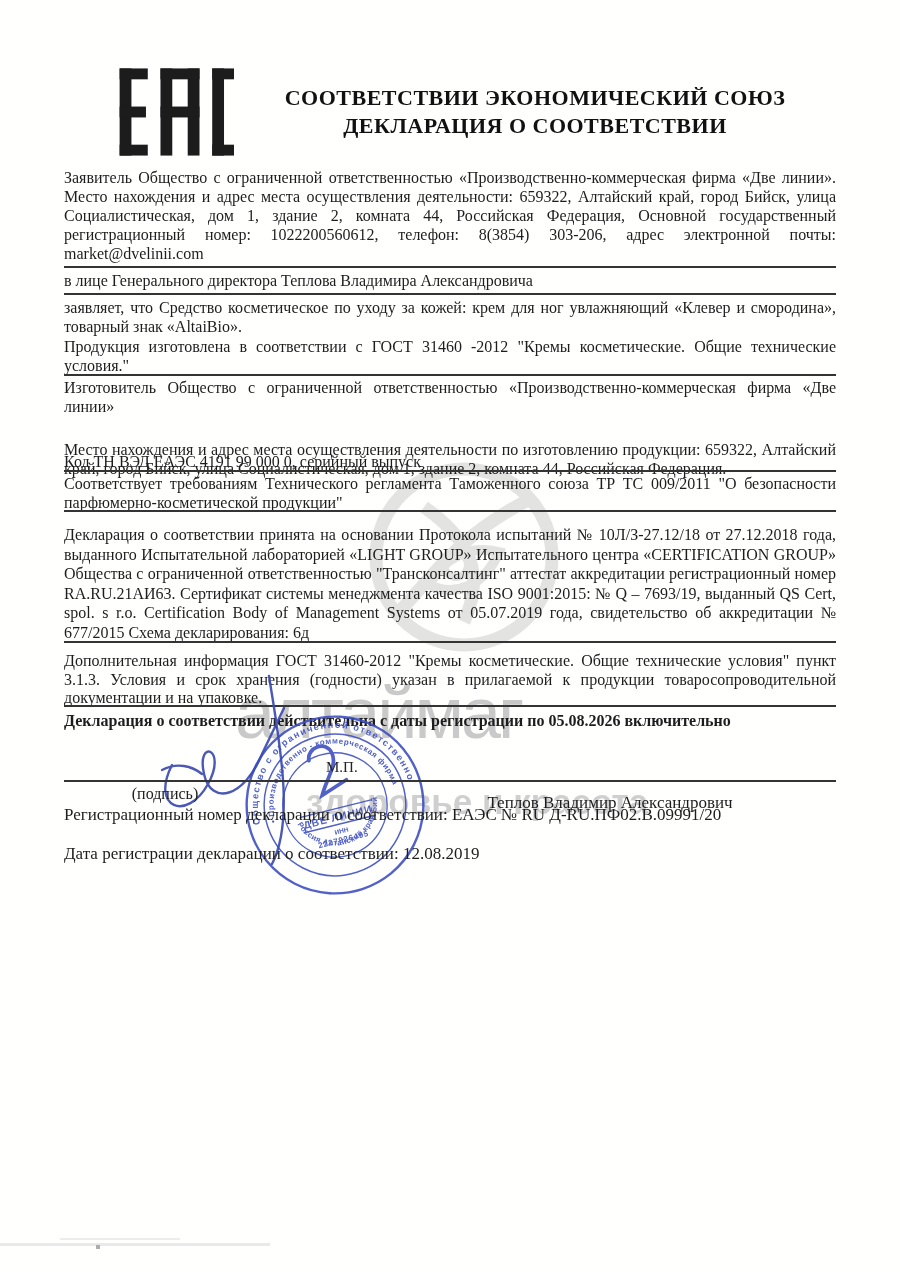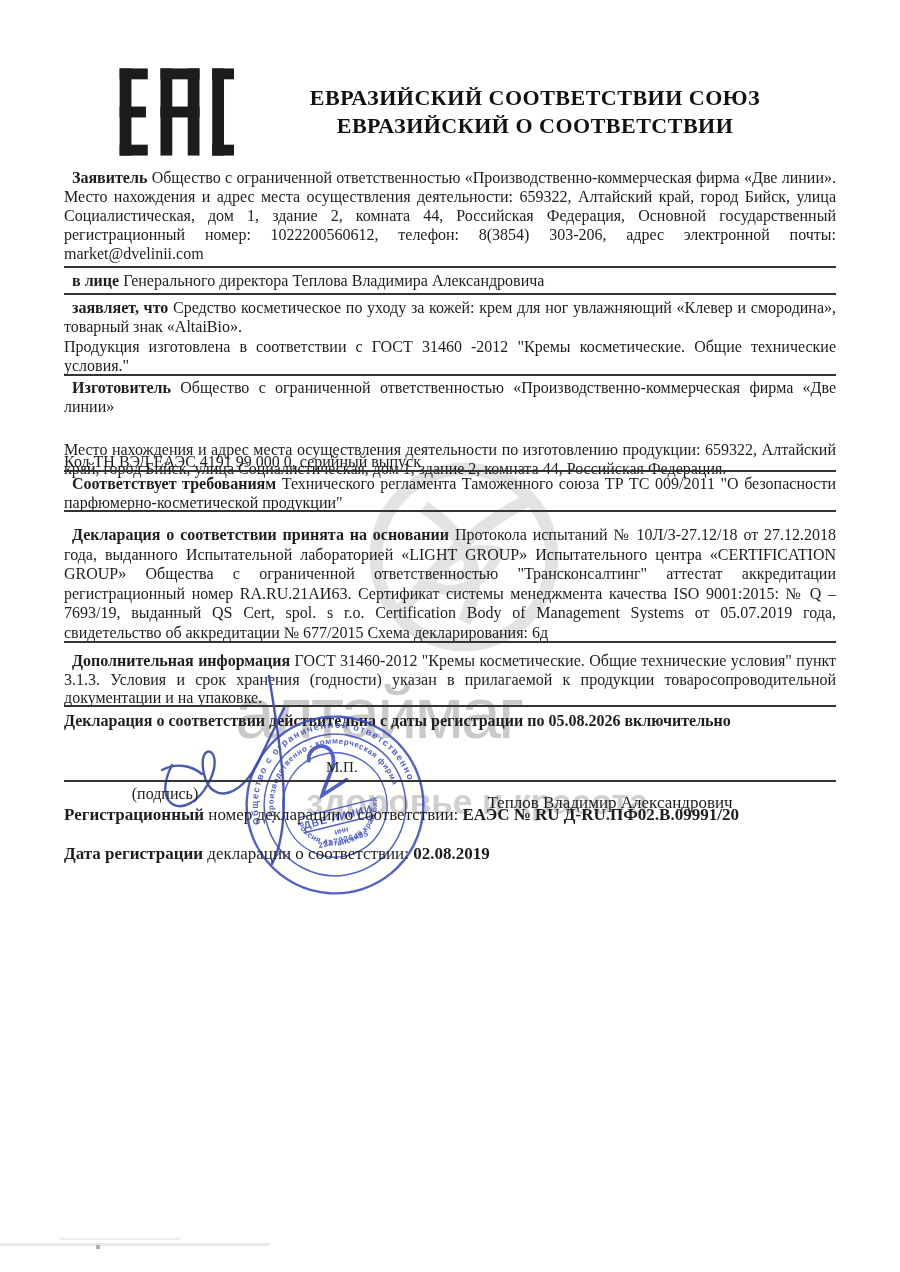--- a/index.html
+++ b/index.html
@@ -19,34 +19,34 @@
               white-space:nowrap; }
 
   
   .eac { position:absolute; left:116px; top:64px; width:118px; height:96px; }
   .title { position:absolute; left:240px; top:84px; width:590px; text-align:center;
            font-weight:bold; font-size:22px; line-height:28px; letter-spacing:.5px; color:#111; }
 
   
   .para { position:absolute; left:64px; width:772px; font-size:16px; line-height:19px;
           text-align:justify; color:#1d1d1d; }
-  .para b { font-weight:bold;margin-left:8px; }
+  .para b { font-weight:normal; }
   .rule { position:absolute; left:64px; width:772px; height:2px; background:#343434; }
 
   .bold-line { font-weight:bold; text-align:left; }
 
   
   .mp { position:absolute; left:282px; top:759px; font-size:15px; color:#23232a;margin-left:44px; }
   .fio { position:absolute; left:410px; top:761px; width:400px; text-align:center; font-size:17px;margin-top:32px; }
   .cap { position:absolute; font-size:16px; color:#222; text-align:center; }
   .sig-svg { position:absolute; left:132px; top:670px; width:220px; height:200px; opacity:.92; }
   .stamp { position:absolute; left:242px; top:712px; width:186px; height:186px; opacity:.88; }
 
   .regline { position:absolute; left:64px; width:790px; font-size:17px; }
-  .regline .b { font-weight:bold; }
+  .regline .b { font-weight:normal; }
 
   .noise1 { position:absolute; left:0; top:1243px; width:270px; height:3px; background:#e0e0e0; opacity:.7; }
   .noise2 { position:absolute; left:96px; top:1245px; width:4px; height:4px; background:#9a9a9a; opacity:.8; }
   .noise3 { position:absolute; left:60px; top:1238px; width:120px; height:2px; background:#ececec; }
 </style>
 </head>
 <body>
 
 <div class="page">
 
@@ -73,22 +73,22 @@
       <rect x="79" y="2" width="13" height="96"></rect>
       <rect x="49" y="2" width="43" height="12"></rect>
       <rect x="49" y="44" width="43" height="12"></rect>
       <rect x="106" y="2" width="13" height="96"></rect>
       <rect x="106" y="2" width="24" height="12"></rect>
       <rect x="106" y="86" width="24" height="12"></rect>
     </g>
   </svg>
 
   <div class="title">
-    <div>ЕВРАЗИЙСКИЙ СООТВЕТСТВИИ СОЮЗ</div>
-    <div>ЕВРАЗИЙСКИЙ О СООТВЕТСТВИИ</div>
+    <div>СООТВЕТСТВИИ ЭКОНОМИЧЕСКИЙ СОЮЗ</div>
+    <div>ДЕКЛАРАЦИЯ О СООТВЕТСТВИИ</div>
   </div>
 
   <div class="para" style="top:168px"><b>Заявитель</b><span> Общество с ограниченной ответственностью «Производственно-коммерческая фирма «Две линии». Место нахождения и адрес места осуществления деятельности: 659322, Алтайский край, город Бийск, улица Социалистическая, дом 1, здание 2, комната 44, Российская Федерация, Основной государственный регистрационный номер: 1022200560612, телефон: 8(3854) 303-206, адрес электронной почты: market@dvelinii.com</span></div>
   <div class="rule" style="top:266px"></div>
 
   <div class="para" style="top:271px"><b>в лице</b><span> Генерального директора Теплова Владимира Александровича</span></div>
   <div class="rule" style="top:293px"></div>
 
   <div class="para" style="top:298px"><b>заявляет, что</b><span> Средство косметическое по уходу за кожей: крем для ног увлажняющий «Клевер и смородина», товарный знак «AltaiBio».</span></div>
   <div class="para" style="top:337px"><span>Продукция изготовлена в соответствии с ГОСТ 31460 -2012 "Кремы косметические. Общие технические условия."</span></div>
@@ -156,19 +156,19 @@
   <div class="cap" style="left:95px; top:785px; width:140px">(подпись)</div>
 
   <div class="regline" style="top:805px">
     <span class="b">Регистрационный</span>
     <span>номер декларации о соответствии:</span>
     <span class="b">ЕАЭС № RU Д-RU.ПФ02.В.09991/20</span>
   </div>
   <div class="regline" style="top:844px">
     <span class="b">Дата регистрации</span>
     <span>декларации о соответствии:</span>
-    <span class="b">02.08.2019</span>
+    <span class="b">12.08.2019</span>
   </div>
 
   <div class="noise3"></div>
   <div class="noise1"></div>
   <div class="noise2"></div>
 </div>
 
 </body></html>

